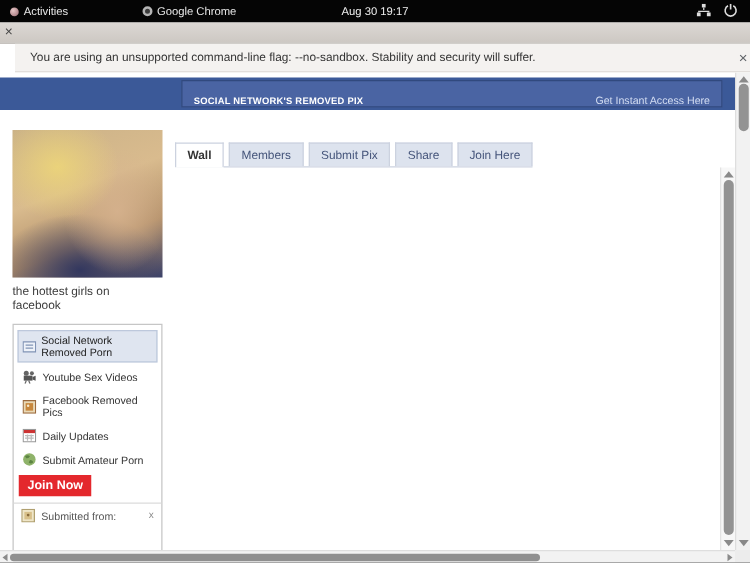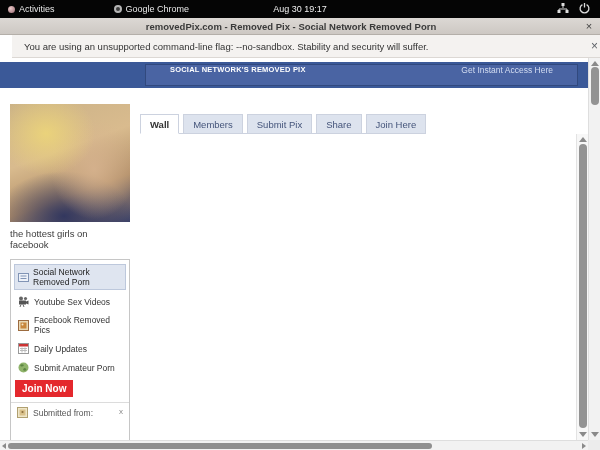--- a/index.html
+++ b/index.html
@@ -30,21 +30,21 @@
   .infobar .ib-close{font-size:12px;color:#5f6368;padding:0 2px;}
 
   
   .page{position:absolute;left:0;top:58px;width:600px;height:382px;background:#fff;overflow:hidden;}
 
   
   .siteheader{position:absolute;left:0;top:4px;width:588px;height:26px;background:#3b5998;}
   .logo{position:absolute;left:12px;top:0;height:26px;line-height:26px;color:#fff;font-size:13px;}
   .logo b{font-weight:bold;}
   .banner{position:absolute;left:145px;top:2px;width:433px;height:22px;background:#4a64a3;
-          border:1px solid #31497e;display:flex;align-items:flex-start;padding:0 24px;}
+          border:1px solid #31497e;display:flex;align-items:flex-end;padding:0 9px;}
   .banner-title{flex:1;color:#fff;font-weight:bold;font-size:7.5px;letter-spacing:.2px;}
   .access{color:#d3ddf2;font-size(8px);font-size:8.5px;}
 
   
   .sidebar{position:absolute;left:10px;top:46px;width:100px;}
   .photo{width:120px;height:118px;cursor:pointer;
          background:
            radial-gradient(70px 60px at 30% 25%, rgba(238,215,120,.85), rgba(238,215,120,0) 70%),
            radial-gradient(60px 70px at 70% 55%, rgba(214,178,142,.9), rgba(214,178,142,0) 72%),
            radial-gradient(90px 60px at 45% 95%, rgba(46,52,94,.95), rgba(46,52,94,0) 75%),
@@ -110,21 +110,20 @@
       <span>
         <svg width="11" height="11" viewBox="0 0 11 11">
           <path d="M3.4 1.6 A4.4 4.4 0 1 0 7.6 1.6" stroke="#dcdcdc" stroke-width="1.3" fill="none"></path>
           <line x1="5.5" y1="0" x2="5.5" y2="4.5" stroke="#dcdcdc" stroke-width="1.3"></line>
         </svg>
       </span>
     </div>
   </div>
 
   <div class="titlebar">
-    <span class="title">removedPix.com - Removed Pix - Social Network Removed Porn</span>
     <span class="tb-close">×</span>
   </div>
 
   <div class="infobar">
     <span class="msg">You are using an unsupported command-line flag: --no-sandbox. Stability and security will suffer.</span>
     <span class="ib-close">×</span>
   </div>
 
   <div class="page">
 

